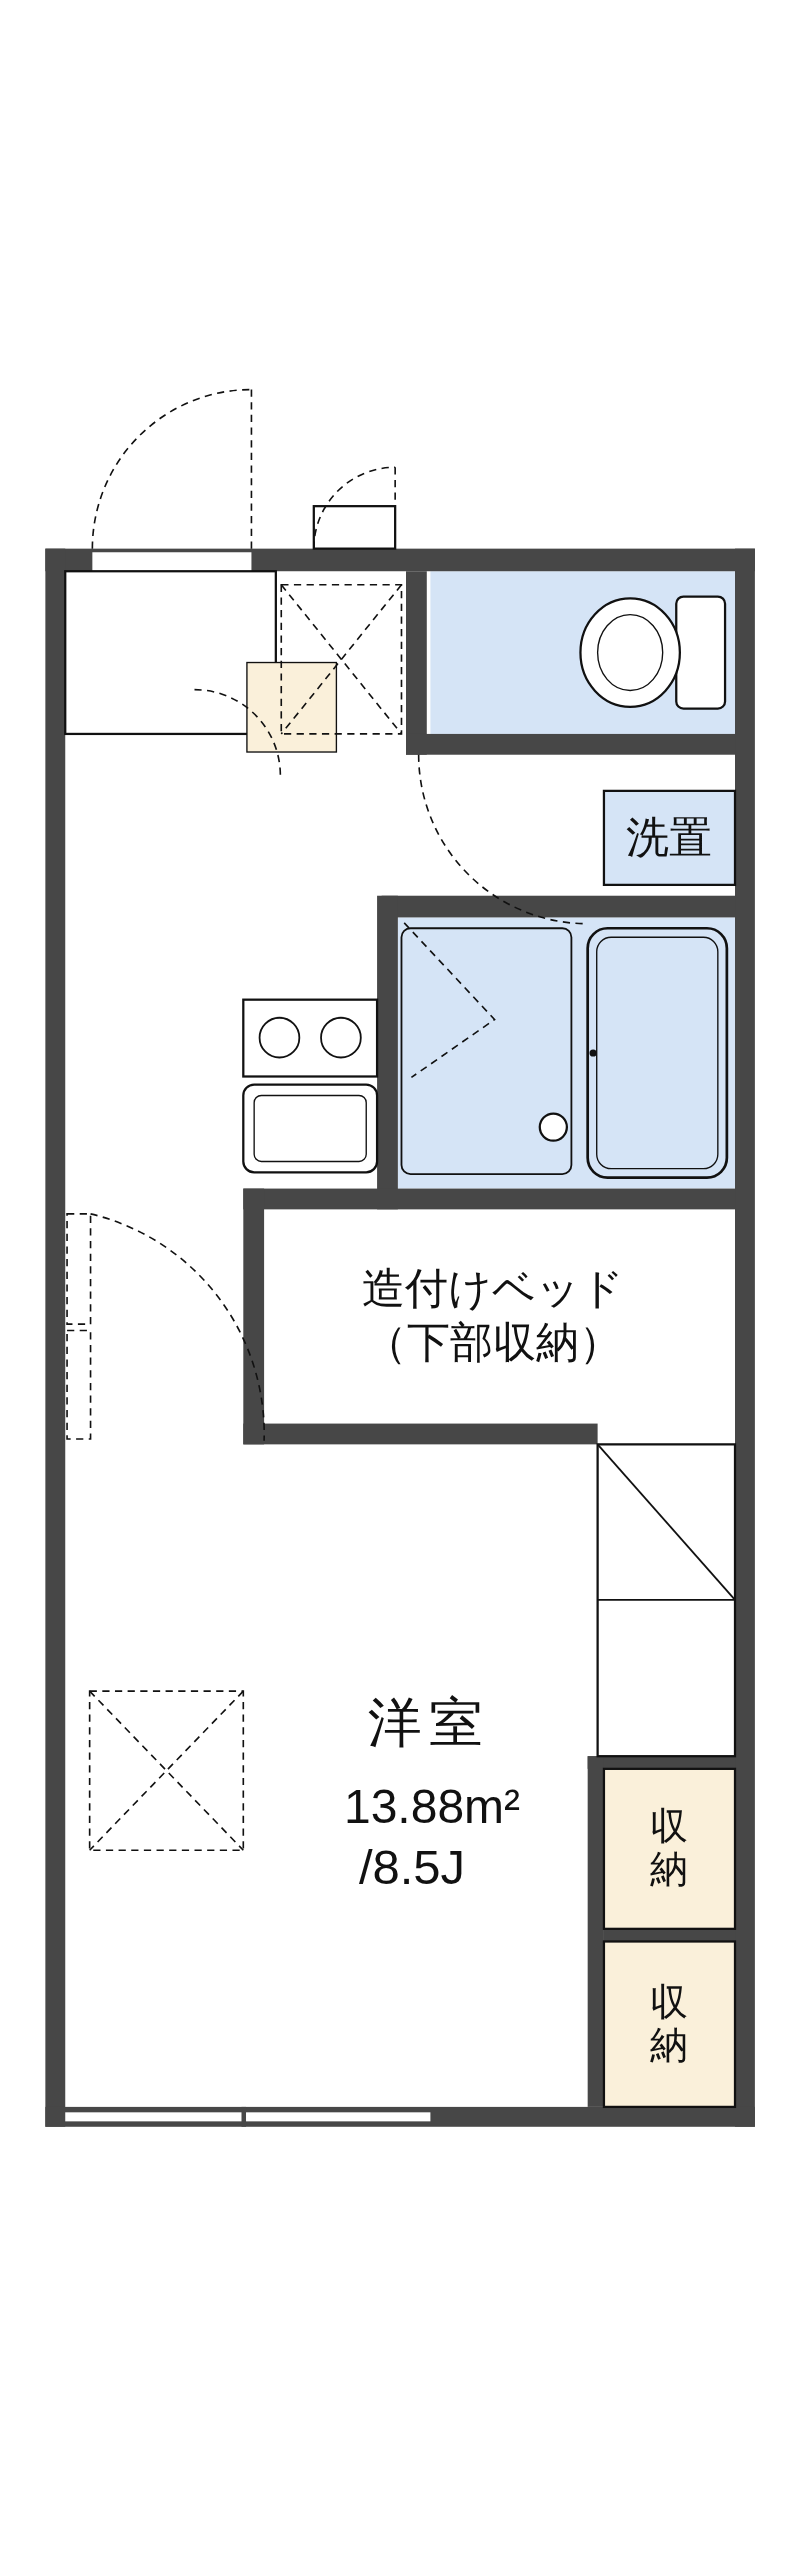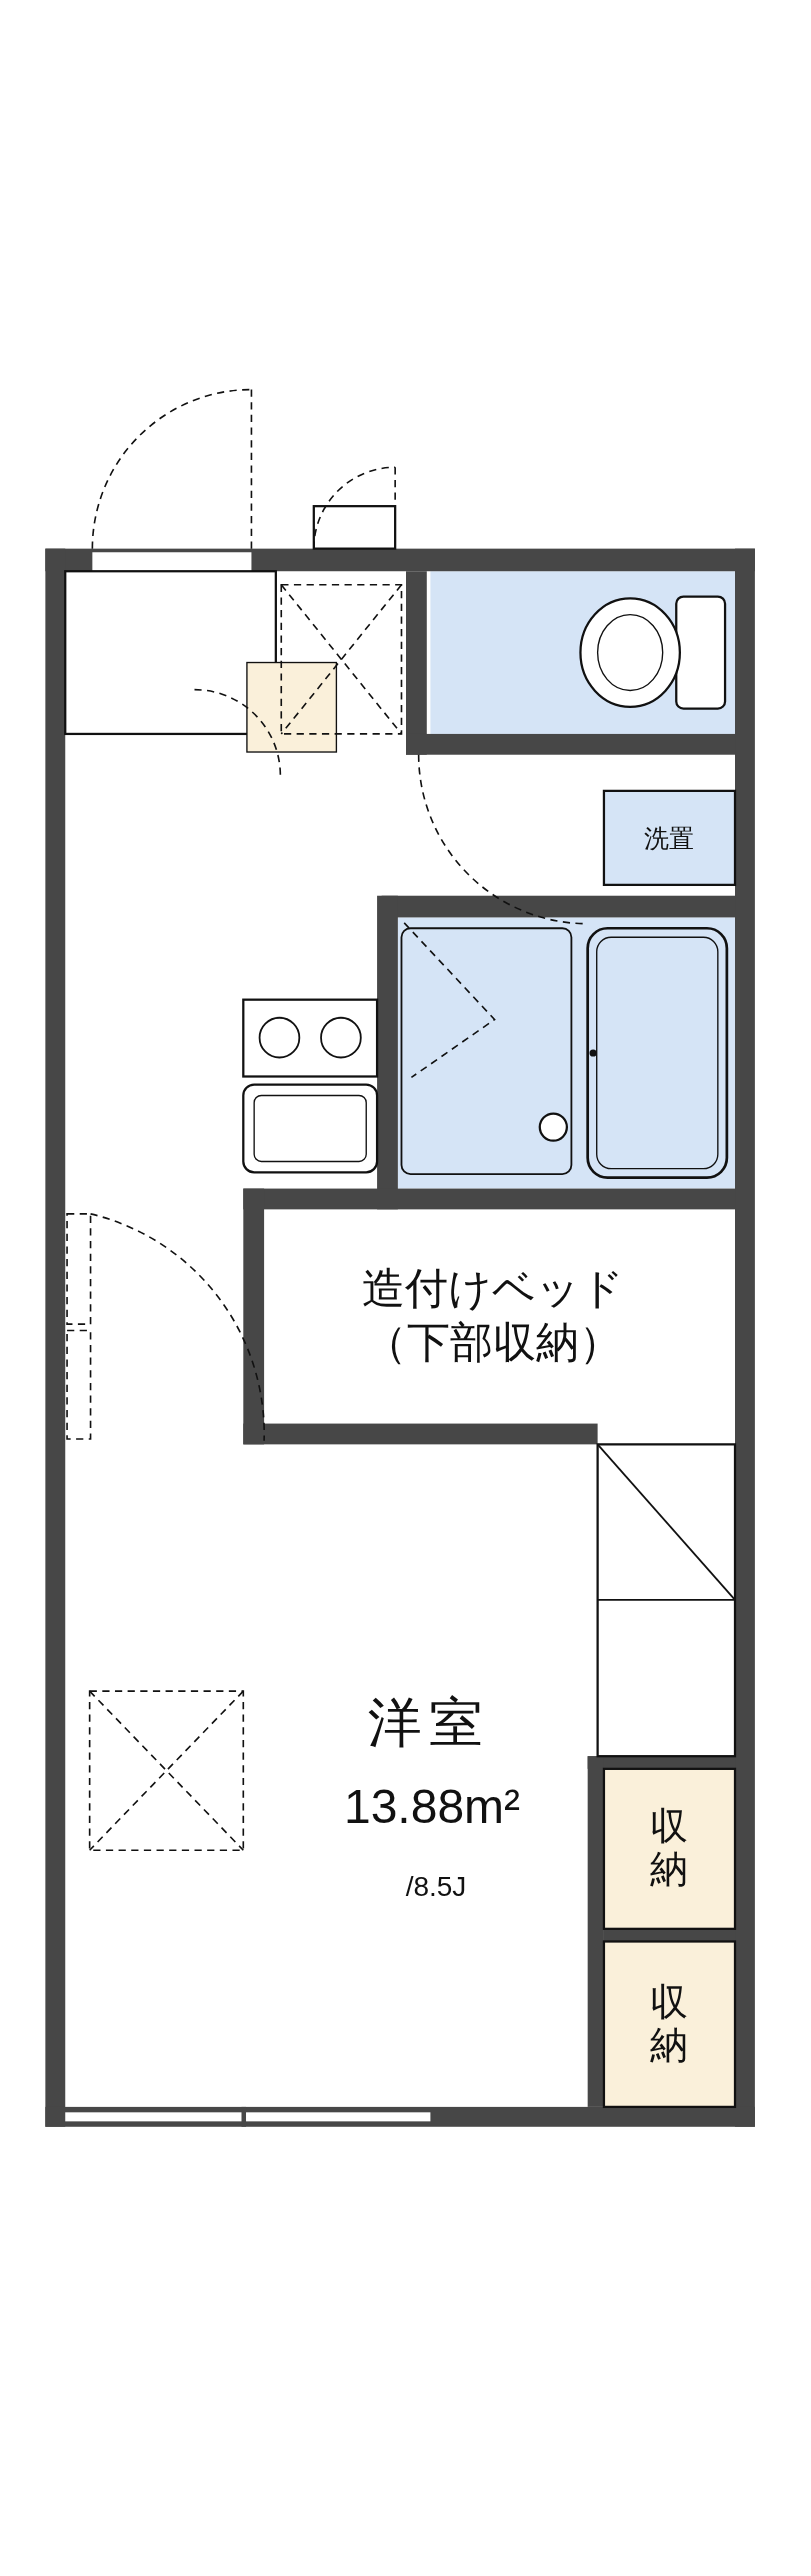--- a/index.html
+++ b/index.html
@@ -16,25 +16,25 @@
   .fx{fill:#ffffff;stroke:var(--line,#111111);stroke-width:2.5;}
   .fx-thin{fill:none;stroke:var(--line,#111111);stroke-width:1.5;}
   .ln{fill:none;stroke:var(--line,#111111);stroke-width:2;}
   .waterbox{fill:var(--water,#d5e4f6);stroke:var(--line,#111111);stroke-width:2.5;}
   .cream{fill:var(--cream,#faf0da);stroke:var(--line,#111111);stroke-width:1.5;}
   .creambox{fill:var(--cream,#faf0da);stroke:var(--line,#111111);stroke-width:2.5;}
   .dash{fill:none;stroke:var(--line,#111111);stroke-width:1.8;stroke-dasharray:8 6;}
   
   .label{position:absolute;transform:translate(-50%,-50%);text-align:center;white-space:nowrap;}
   .v{white-space:pre-line;line-height:1.12;}
-  .lab-washer{left:669px;top:838px;font-size:25px;}
+  .lab-washer{left:669px;top:838px;font-size:43px;}
   .lab-bed{left:493px;top:1316px;font-size:43px;line-height:1.25;}
   .lab-room{left:429px;top:1723px;font-size:54px;letter-spacing:7.2px;}
   .lab-m2{left:432px;top:1806px;font-size:48px;}
-  .lab-jo{left:436px;top:1867px;font-size:28px;margin-top:20px;}
+  .lab-jo{left:412px;top:1867px;font-size:49px;}
   .lab-st1{left:669px;top:1848px;font-size:38px;}
   .lab-st2{left:669px;top:2024px;font-size:38px;}
 </style>
 </head>
 <body>
 
 <div class="plan">
 
   <svg width="812" height="2576" viewBox="0 0 898 2850">
 

